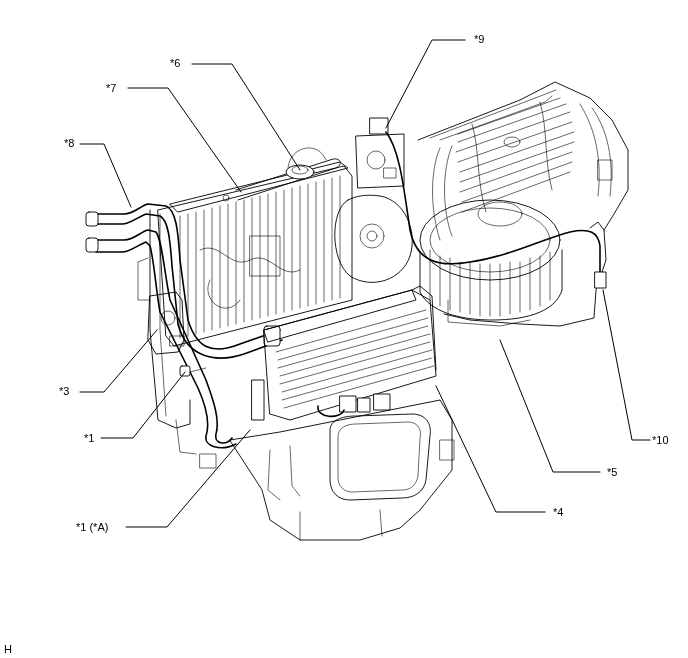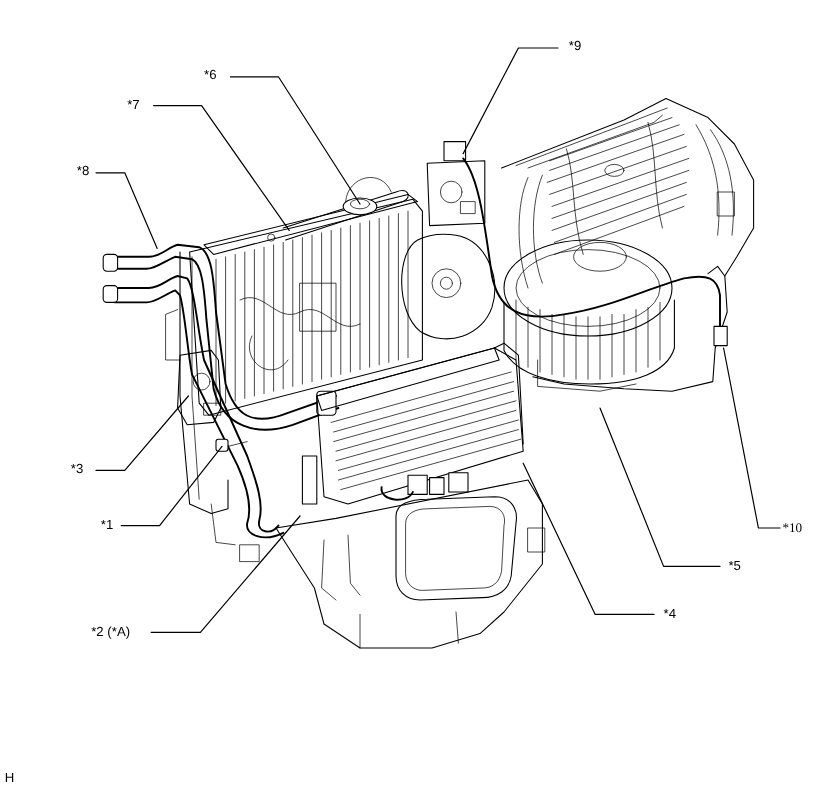--- a/index.html
+++ b/index.html
@@ -185,25 +185,25 @@
         <polyline points="128,88 168,88 241,192" class="leader"></polyline>
         <polyline points="80,144 104,144 131,207" class="leader"></polyline>
         <polyline points="465,40 432,40 386,128" class="leader"></polyline>
         <polyline points="650,440 632,440 603,290" class="leader"></polyline>
       </g>
   </svg>
 
   
   <div id="callout-layer">
     <span class="lbl" style="left: 84px; top: 432px;">*1</span>
-    <span class="lbl" style="left: 76px; top: 521px;">*2  (*A)</span>
+    <span class="lbl" style="left: 76px; top: 521px;">*1  (*A)</span>
     <span class="lbl" style="left: 59px; top: 385px;">*3</span>
     <span class="lbl" style="left: 553px; top: 506px;">*4</span>
     <span class="lbl" style="left: 607px; top: 466px;">*5</span>
     <span class="lbl" style="left: 170px; top: 57px;">*6</span>
     <span class="lbl" style="left: 106px; top: 82px;">*7</span>
     <span class="lbl" style="left: 64px; top: 137px;">*8</span>
     <span class="lbl" style="left: 474px; top: 33px;">*9</span>
-    <span class="lbl" style="left: 652px; top: 434px; font-family: Liberation Serif, serif;">*10</span>
+    <span class="lbl" style="left: 652px; top: 434px;">*10</span>
   </div>
 
   <span class="lbl" style="left:4px; top:643px; font-size:11px;">H</span>
 </div>
 
 </body></html>

